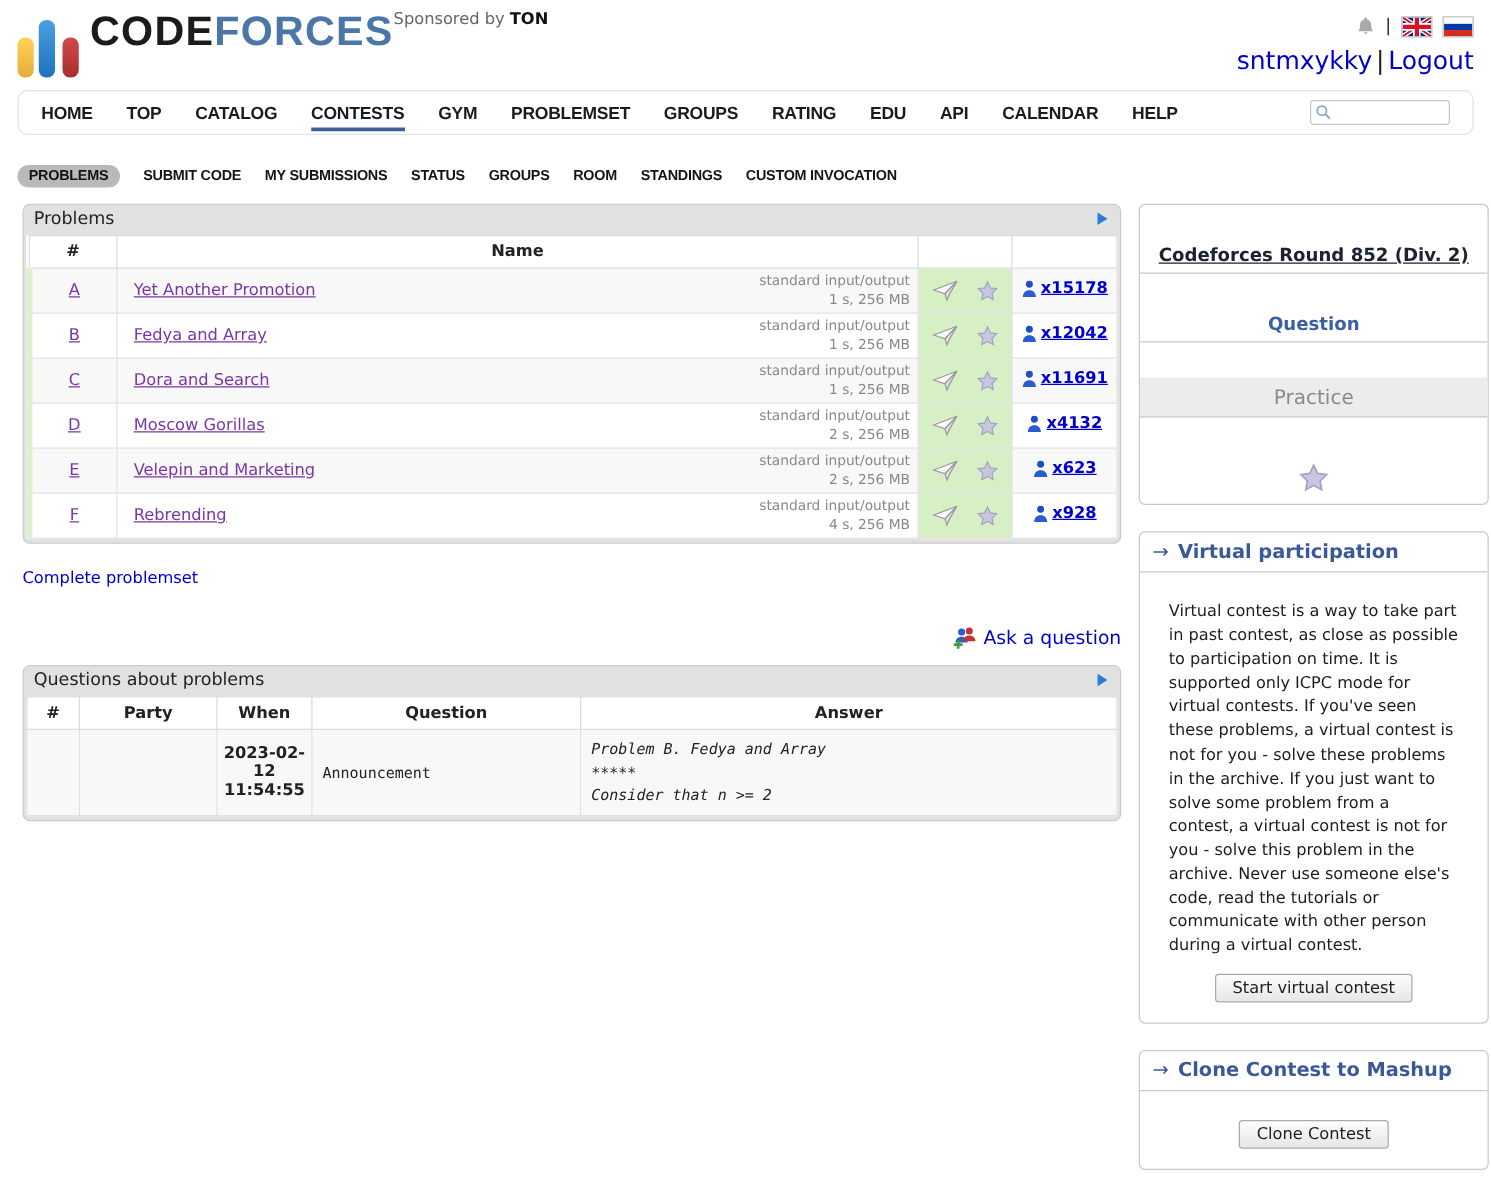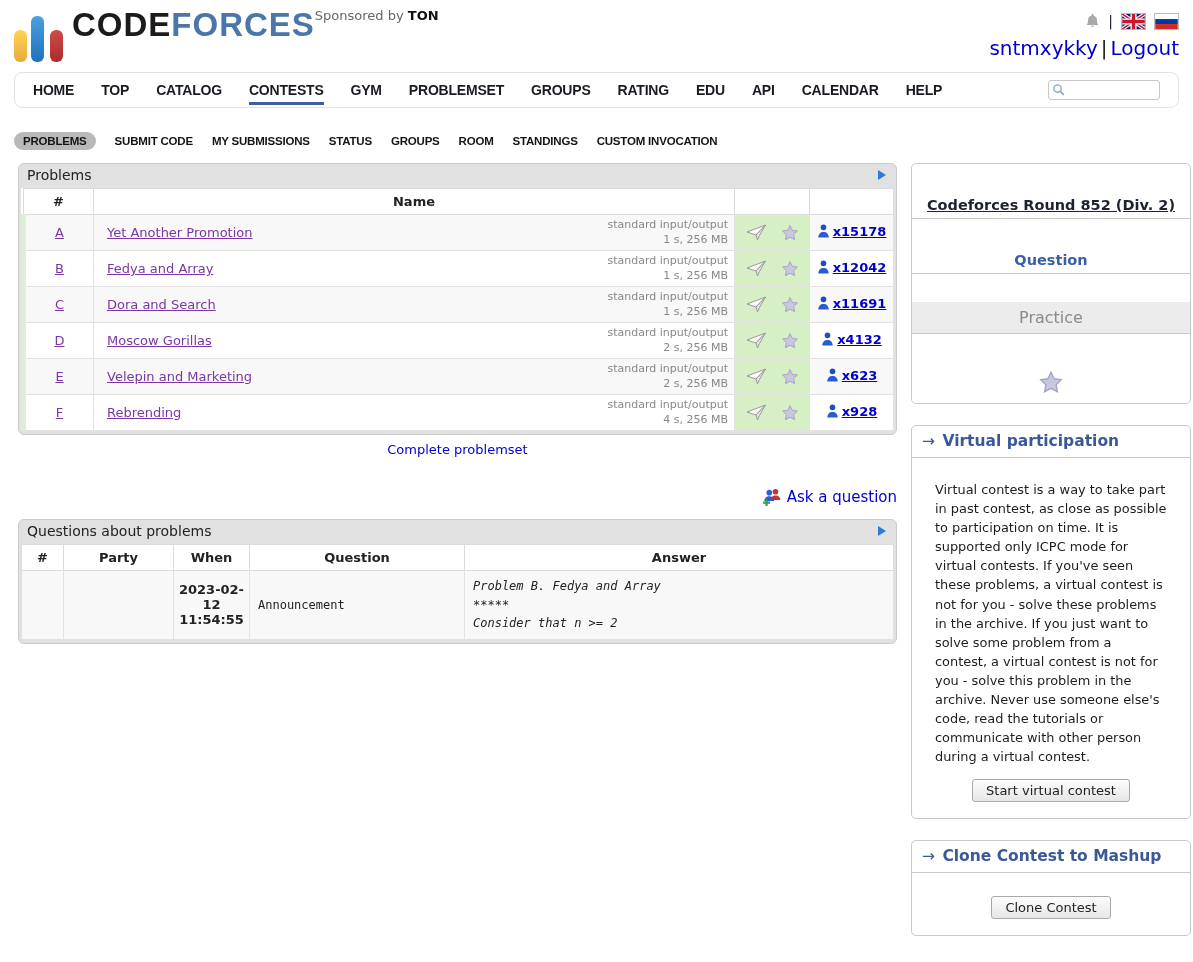--- a/index.html
+++ b/index.html
@@ -79,21 +79,21 @@
   td.name { padding:2px 6px 2px 13px; }
   .name-flex { display:flex; align-items:center; justify-content:space-between; }
   .limits { text-align:right; color:#888; font-size:11px; line-height:1.35; white-space:nowrap; }
   td.icons { text-align:center; background:#d7efc5 !important; }
   td.icons span { display:inline-block; line-height:0; vertical-align:middle; }
   td.icons span + span { margin-left:10px; }
   td.solvers { text-align:center; }
   td.solvers a { color:#0000cc; font-weight:bold; font-size:13px; text-decoration:none; display:inline-flex; align-items:center; gap:3px; }
   td.solvers a .cnt { text-decoration:underline; }
 
-  .right-link { text-align:center; margin-top:7px; font-size:13px; }
+  .right-link { text-align:left; margin-top:20px; font-size:13px; }
   .right-link a { color:#0000cc; }
   .ask-row { display:flex; justify-content:flex-end; align-items:center; gap:5px; margin:30px 0 12px 0; font-size:15px; }
   .ask-row a { color:#0000cc; }
   .ask-row .aicon { line-height:0; }
 
   
   .q-col-idx { width:42px; } .q-col-party { width:110px; } .q-col-when { width:76px; } .q-col-q { width:215px; }
   td.q-when { font-weight:bold; text-align:center; padding:4px 2px; font-size:13px; }
   td.q-question, td.q-answer { font-family:"DejaVu Sans Mono", monospace; font-size:12px; padding:6px 8px; }
   td.q-answer { white-space:pre-line; line-height:1.55;font-style:italic; }

